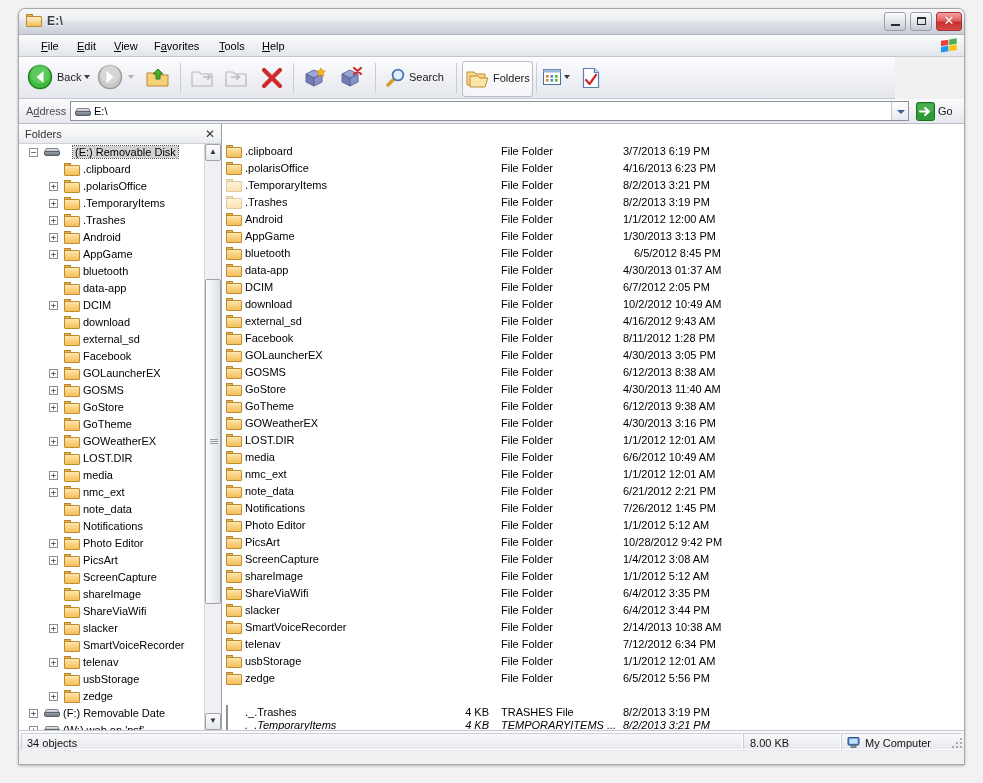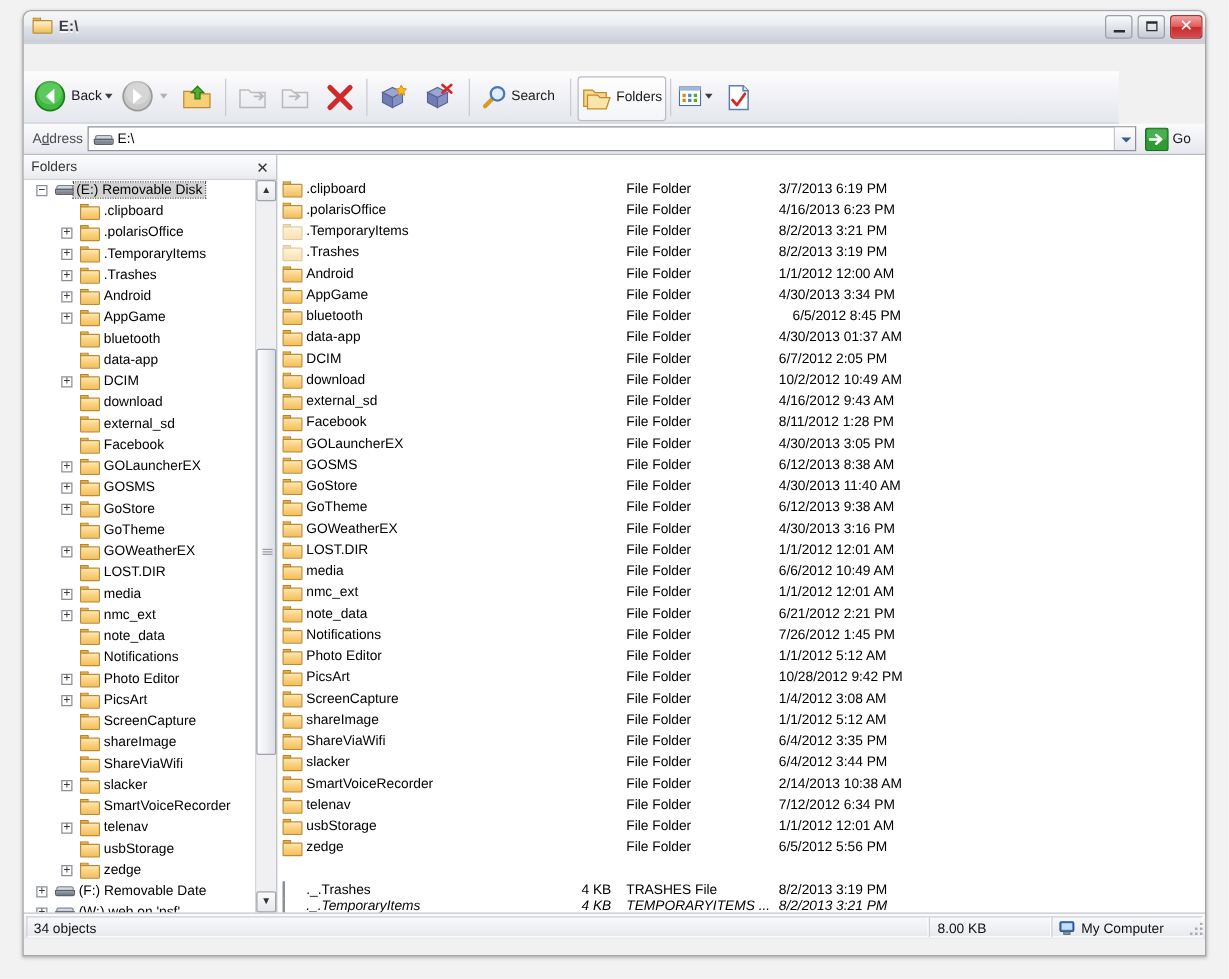--- a/index.html
+++ b/index.html
@@ -263,20 +263,39 @@
 
     <div class="win-btns">
       <span class="wb"><span class="min-bar"></span></span>
       <span class="wb"><span class="max-box"></span></span>
       <span class="wb close">
         <span class="glyph">✕</span>
       </span>
     </div>
   </div>
 
+  <div class="menubar">
+    <div class="menu-item" style="left:17px;"><u>F</u>ile</div>
+    <div class="menu-item" style="left:53px;"><u>E</u>dit</div>
+    <div class="menu-item" style="left:90px;"><u>V</u>iew</div>
+    <div class="menu-item" style="left:130px;">F<u>a</u>vorites</div>
+    <div class="menu-item" style="left:195px;"><u>T</u>ools</div>
+    <div class="menu-item" style="left:238px;"><u>H</u>elp</div>
+
+    <div class="winflag">
+      <svg width="19" height="17" viewBox="0 0 19 17">
+        <g transform="skewY(-9)">
+          <rect x="1" y="4" width="7.4" height="5.4" fill="#e8453c"></rect>
+          <rect x="9.3" y="4" width="7.4" height="5.4" fill="#4caf50"></rect>
+          <rect x="1" y="10.2" width="7.4" height="5.4" fill="#2196f3"></rect>
+          <rect x="9.3" y="10.2" width="7.4" height="5.4" fill="#ffc107"></rect>
+        </g>
+      </svg>
+    </div>
+  </div>
 
   <div class="toolbar">
 
     <div class="tb-btn" style="left:7px;width:66px;">
       <svg width="28" height="28" viewBox="0 0 28 28" style="position:absolute;left:1px;top:4px;">
         <circle cx="13" cy="13" r="11.5" fill="#3fba3f" stroke="#1d7d1d" stroke-width="1.4"></circle>
         <circle cx="13" cy="10" r="9.5" fill="#73d673" opacity=".55"></circle>
         <path d="M16.5 7 L9.5 13 L16.5 19 Z" fill="#fff"></path>
       </svg>
       <span class="tb-label" style="position:absolute;left:31px;top:11px;">Back</span>
@@ -421,21 +440,21 @@
     <div class="folders-pane">
       <div class="fp-header">
         <div class="fp-title">Folders</div>
         <div class="fp-close">✕</div>
       </div>
 
       <div class="tree" id="tree-host">
           <div class="tnode" style="top: 0px; left: 0px;">
             <span class="texp" style="left:10px;">−</span>
             <span class="ticon" style="left:25px;"><span class="drive"><span class="top"></span><span class="bot"></span></span></span>
-            <span class="tlabel sel" style="left:40px;">(E:) Removable Disk</span>
+            <span class="tlabel sel" style="left:54px;">(E:) Removable Disk</span>
           </div>
           <div class="tnode" style="top: 17px; left: 0px;">
             <span class="ticon" style="left:45px;"><span class="folder"><span class="tab"></span><span class="bdy"></span></span></span>
             <span class="tlabel" style="left:64px;">.clipboard</span>
           </div>
           <div class="tnode" style="top: 34px; left: 0px;">
             <span class="texp" style="left:30px;">+</span>
             <span class="ticon" style="left:45px;"><span class="folder"><span class="tab"></span><span class="bdy"></span></span></span>
             <span class="tlabel" style="left:64px;">.polarisOffice</span>
           </div>
@@ -635,21 +654,21 @@
             <span class="r-name">Android</span>
             <span class="r-size" style="left:175px;"></span>
             <span class="r-type" style="left:279px;width:114px;">File Folder</span>
             <span class="r-date" style="left:401px;">1/1/2012 12:00 AM</span>
           </div>
           <div class="row" style="top: 85px;">
             <span class="r-icon"><span class="folder"><span class="tab"></span><span class="bdy"></span></span></span>
             <span class="r-name">AppGame</span>
             <span class="r-size" style="left:175px;"></span>
             <span class="r-type" style="left:279px;width:114px;">File Folder</span>
-            <span class="r-date" style="left:401px;">4/30/2013 3:34 PM</span>
+            <span class="r-date" style="left:401px;">1/30/2013 3:13 PM</span>
           </div>
           <div class="row" style="top: 102px;">
             <span class="r-icon"><span class="folder"><span class="tab"></span><span class="bdy"></span></span></span>
             <span class="r-name">bluetooth</span>
             <span class="r-size" style="left:175px;"></span>
             <span class="r-type" style="left:279px;width:114px;">File Folder</span>
             <span class="r-date" style="left:401px;margin-left:11px;">6/5/2012 8:45 PM</span>
           </div>
           <div class="row" style="top: 119px;">
             <span class="r-icon"><span class="folder"><span class="tab"></span><span class="bdy"></span></span></span>

